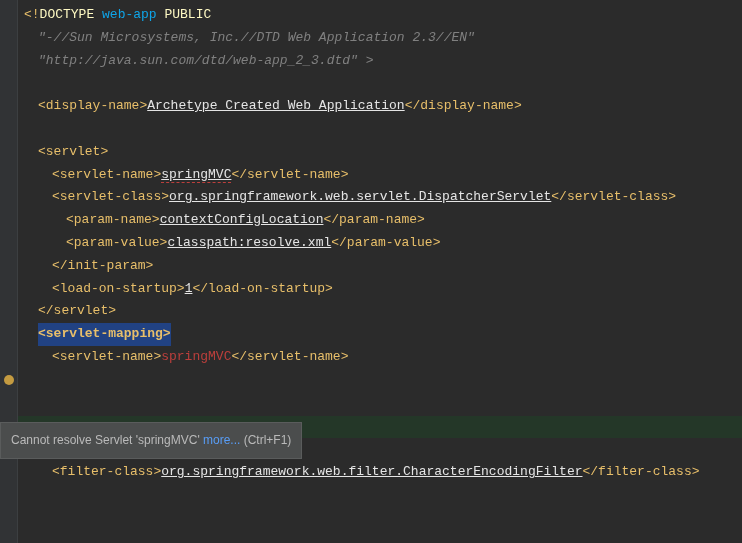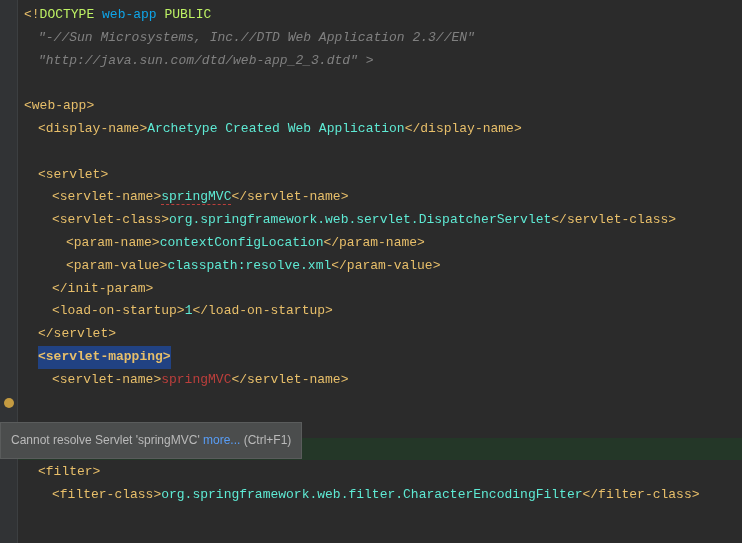--- a/index.html
+++ b/index.html
@@ -22,24 +22,24 @@
     left: 0; top: 0; bottom: 0;
     width: 18px;
     background: #313335;
     border-right: 1px solid #3c3f41;
   }
   .line { white-space: pre; position: relative; }
   .i1 { padding-left: 14px; }
   .i2 { padding-left: 28px; }
   .i3 { padding-left: 42px; }
   .tag-br { color: #e8bf6a; }
-  .kw { color: #bef264; }
+  .kw { color: #fef9c3; }
   .doc { color: #0ea5e9; }
   .cm { color: #808080; font-style: italic; }
-  .txt { color: #5eead4; }
+  .txt { color: #e5e5e5; text-decoration: underline; }
   .err { border-bottom: 1px dashed #bc3f3c; }
   .warn { color: #bc3f3c; }
   .tooltip {
     position: absolute;
     left: 0px;
     top: 422px;
     background: #4b4d4d;
     border: 1px solid #5a5c5c;
     padding: 6px 10px;
     color: #bababa;
@@ -73,21 +73,20 @@
 <body>
 
 <div class="gutter"></div>
 
 <div class="editor">
 
 <div class="line"><span class="tag-br">&lt;!</span><span class="kw">DOCTYPE</span> <span class="doc">web-app</span> <span class="kw">PUBLIC</span></div>
 <div class="line i1"><span class="cm">"-//Sun Microsystems, Inc.//DTD Web Application 2.3//EN"</span></div>
 <div class="line i1"><span class="cm">"http://java.sun.com/dtd/web-app_2_3.dtd" &gt;</span></div>
 <div class="line">&nbsp;</div>
-<div class="line"><span class="tag-br">&lt;web-app&gt;</span></div>
 <div class="line i1"><span class="tag-br">&lt;display-name&gt;</span><span class="txt">Archetype Created Web Application</span><span class="tag-br">&lt;/display-name&gt;</span></div>
 <div class="line">&nbsp;</div>
 <div class="line i1"><span class="tag-br">&lt;servlet&gt;</span></div>
 <div class="line i2"><span class="tag-br">&lt;servlet-name&gt;</span><span class="txt err">springMVC</span><span class="tag-br">&lt;/servlet-name&gt;</span></div>
 <div class="line i2"><span class="tag-br">&lt;servlet-class&gt;</span><span class="txt">org.springframework.web.servlet.DispatcherServlet</span><span class="tag-br">&lt;/servlet-class&gt;</span></div>
 <div class="line i3"><span class="tag-br">&lt;param-name&gt;</span><span class="txt">contextConfigLocation</span><span class="tag-br">&lt;/param-name&gt;</span></div>
 <div class="line i3"><span class="tag-br">&lt;param-value&gt;</span><span class="txt">classpath:resolve.xml</span><span class="tag-br">&lt;/param-value&gt;</span></div>
 <div class="line i2"><span class="tag-br">&lt;/init-param&gt;</span></div>
 <div class="line i2"><span class="tag-br">&lt;load-on-startup&gt;</span><span class="txt">1</span><span class="tag-br">&lt;/load-on-startup&gt;</span></div>
 <div class="line i1"><span class="tag-br">&lt;/servlet&gt;</span></div>

